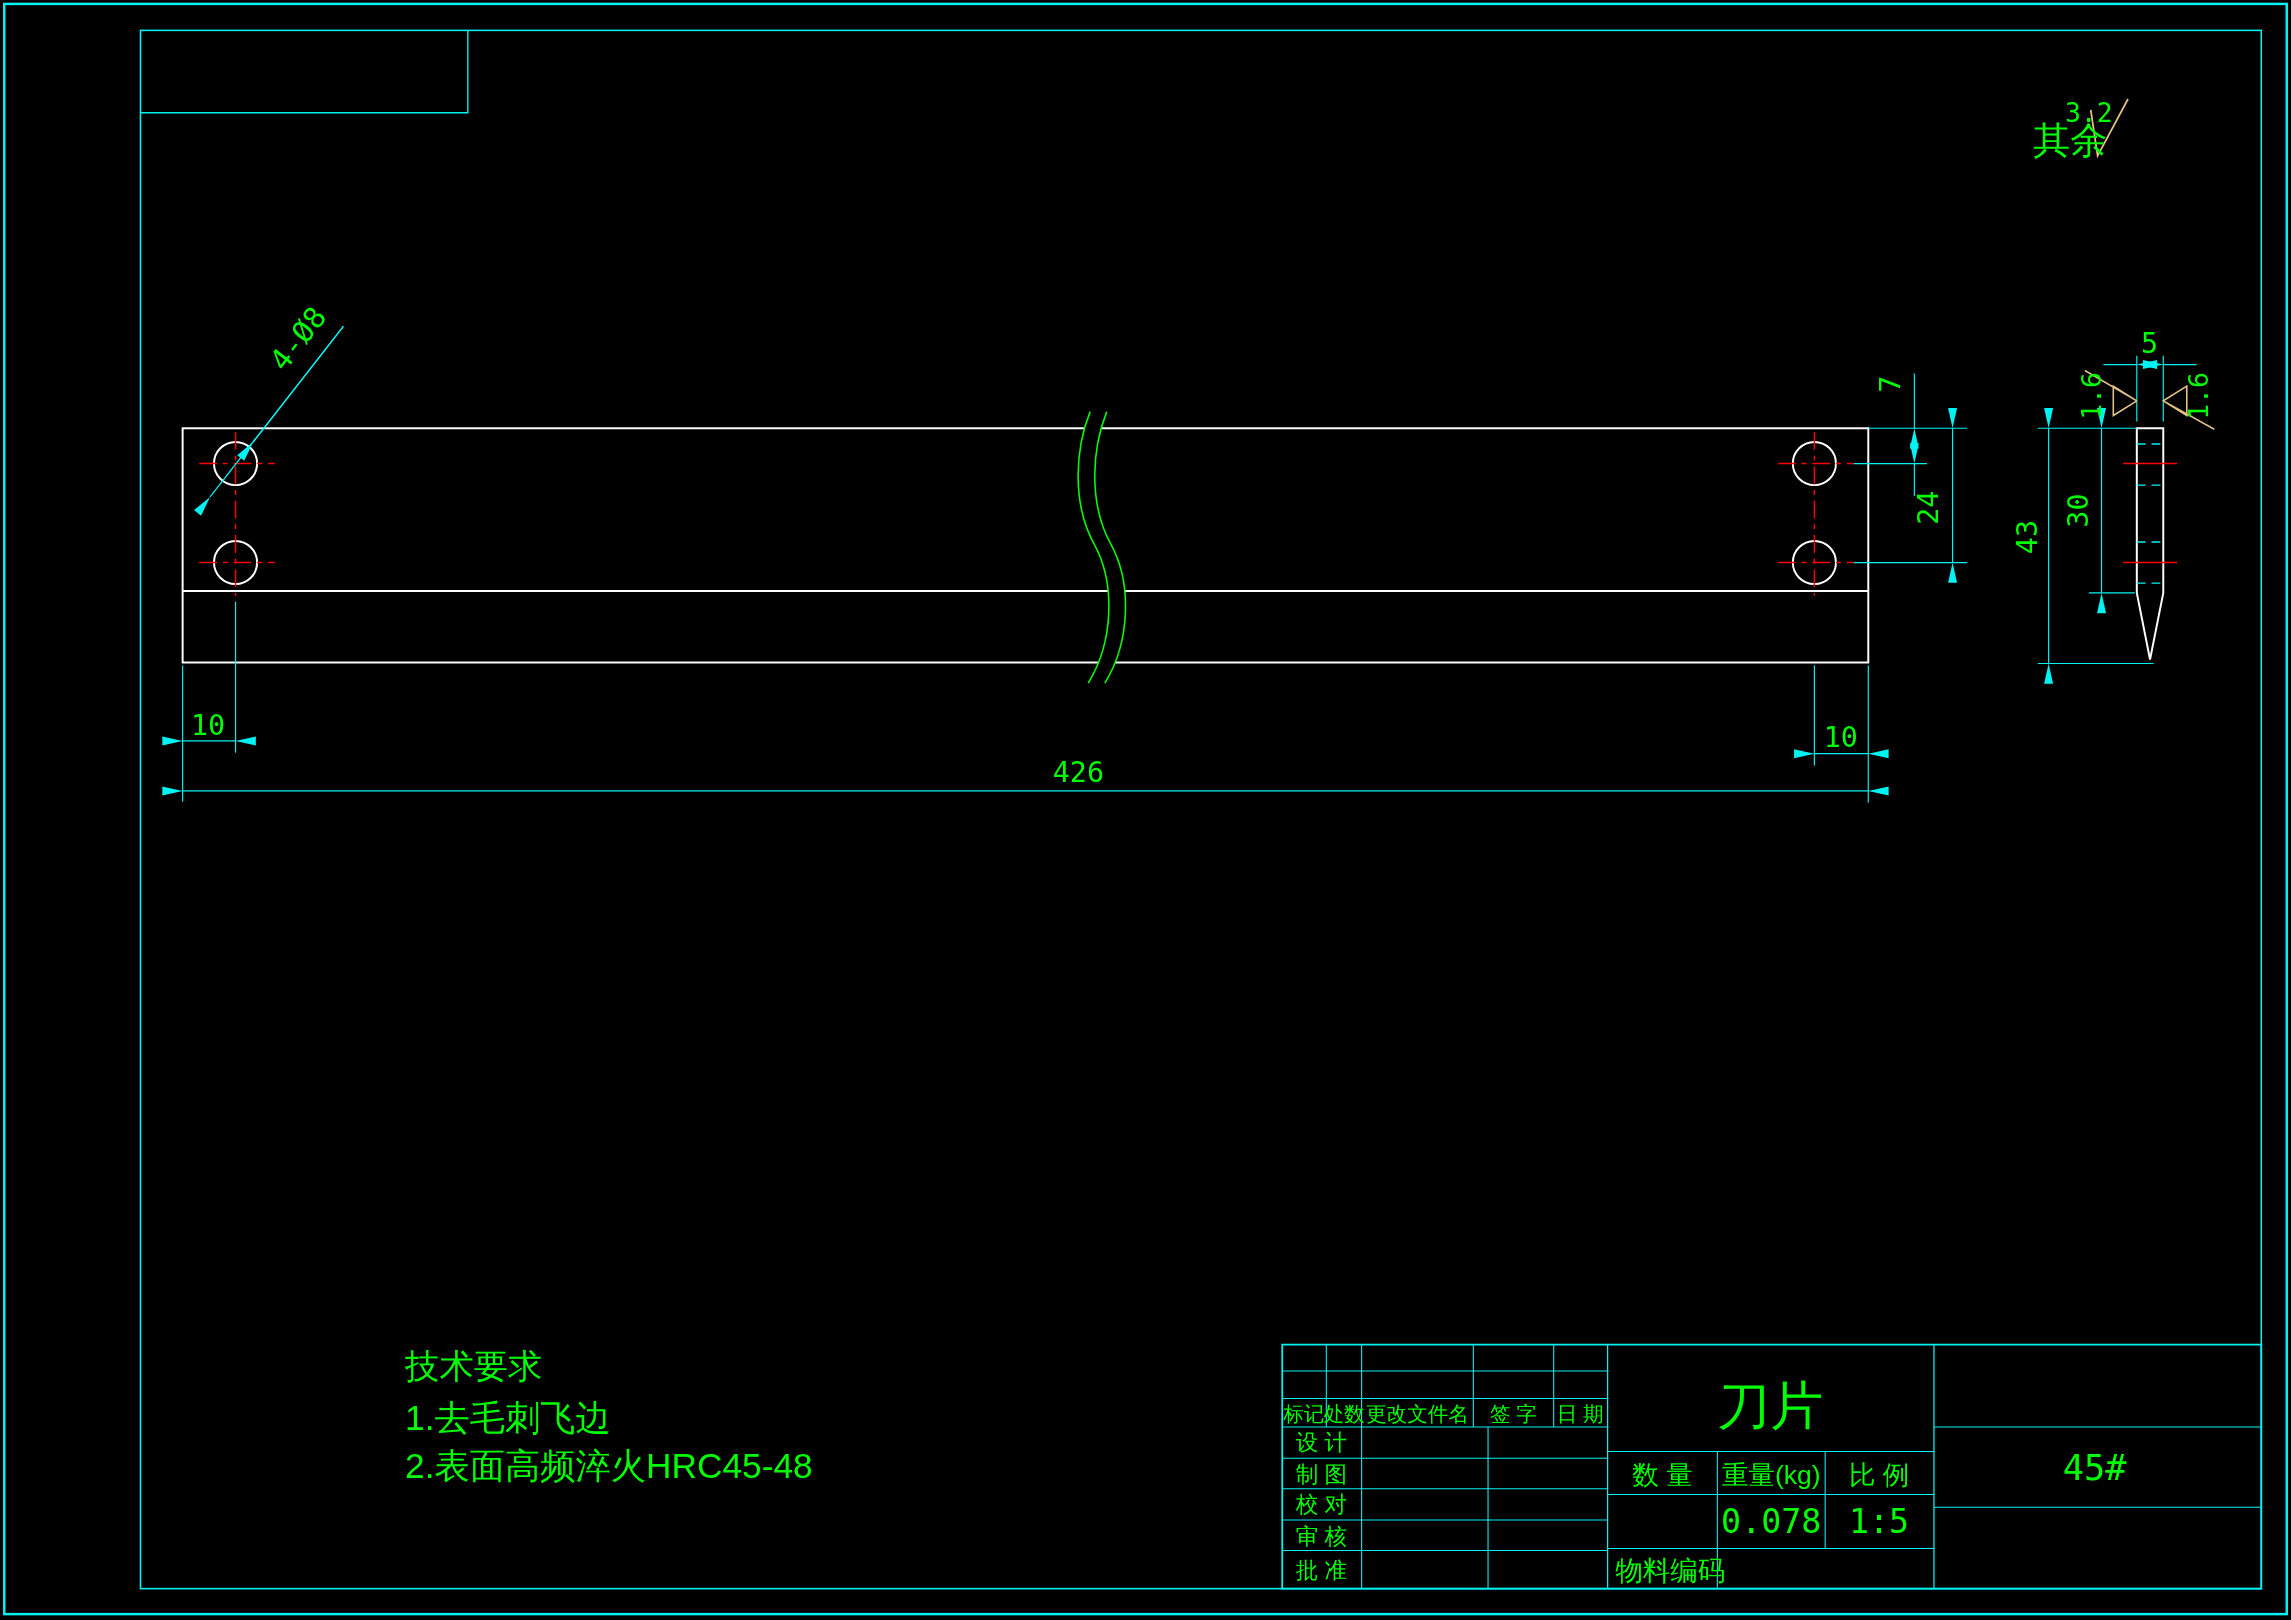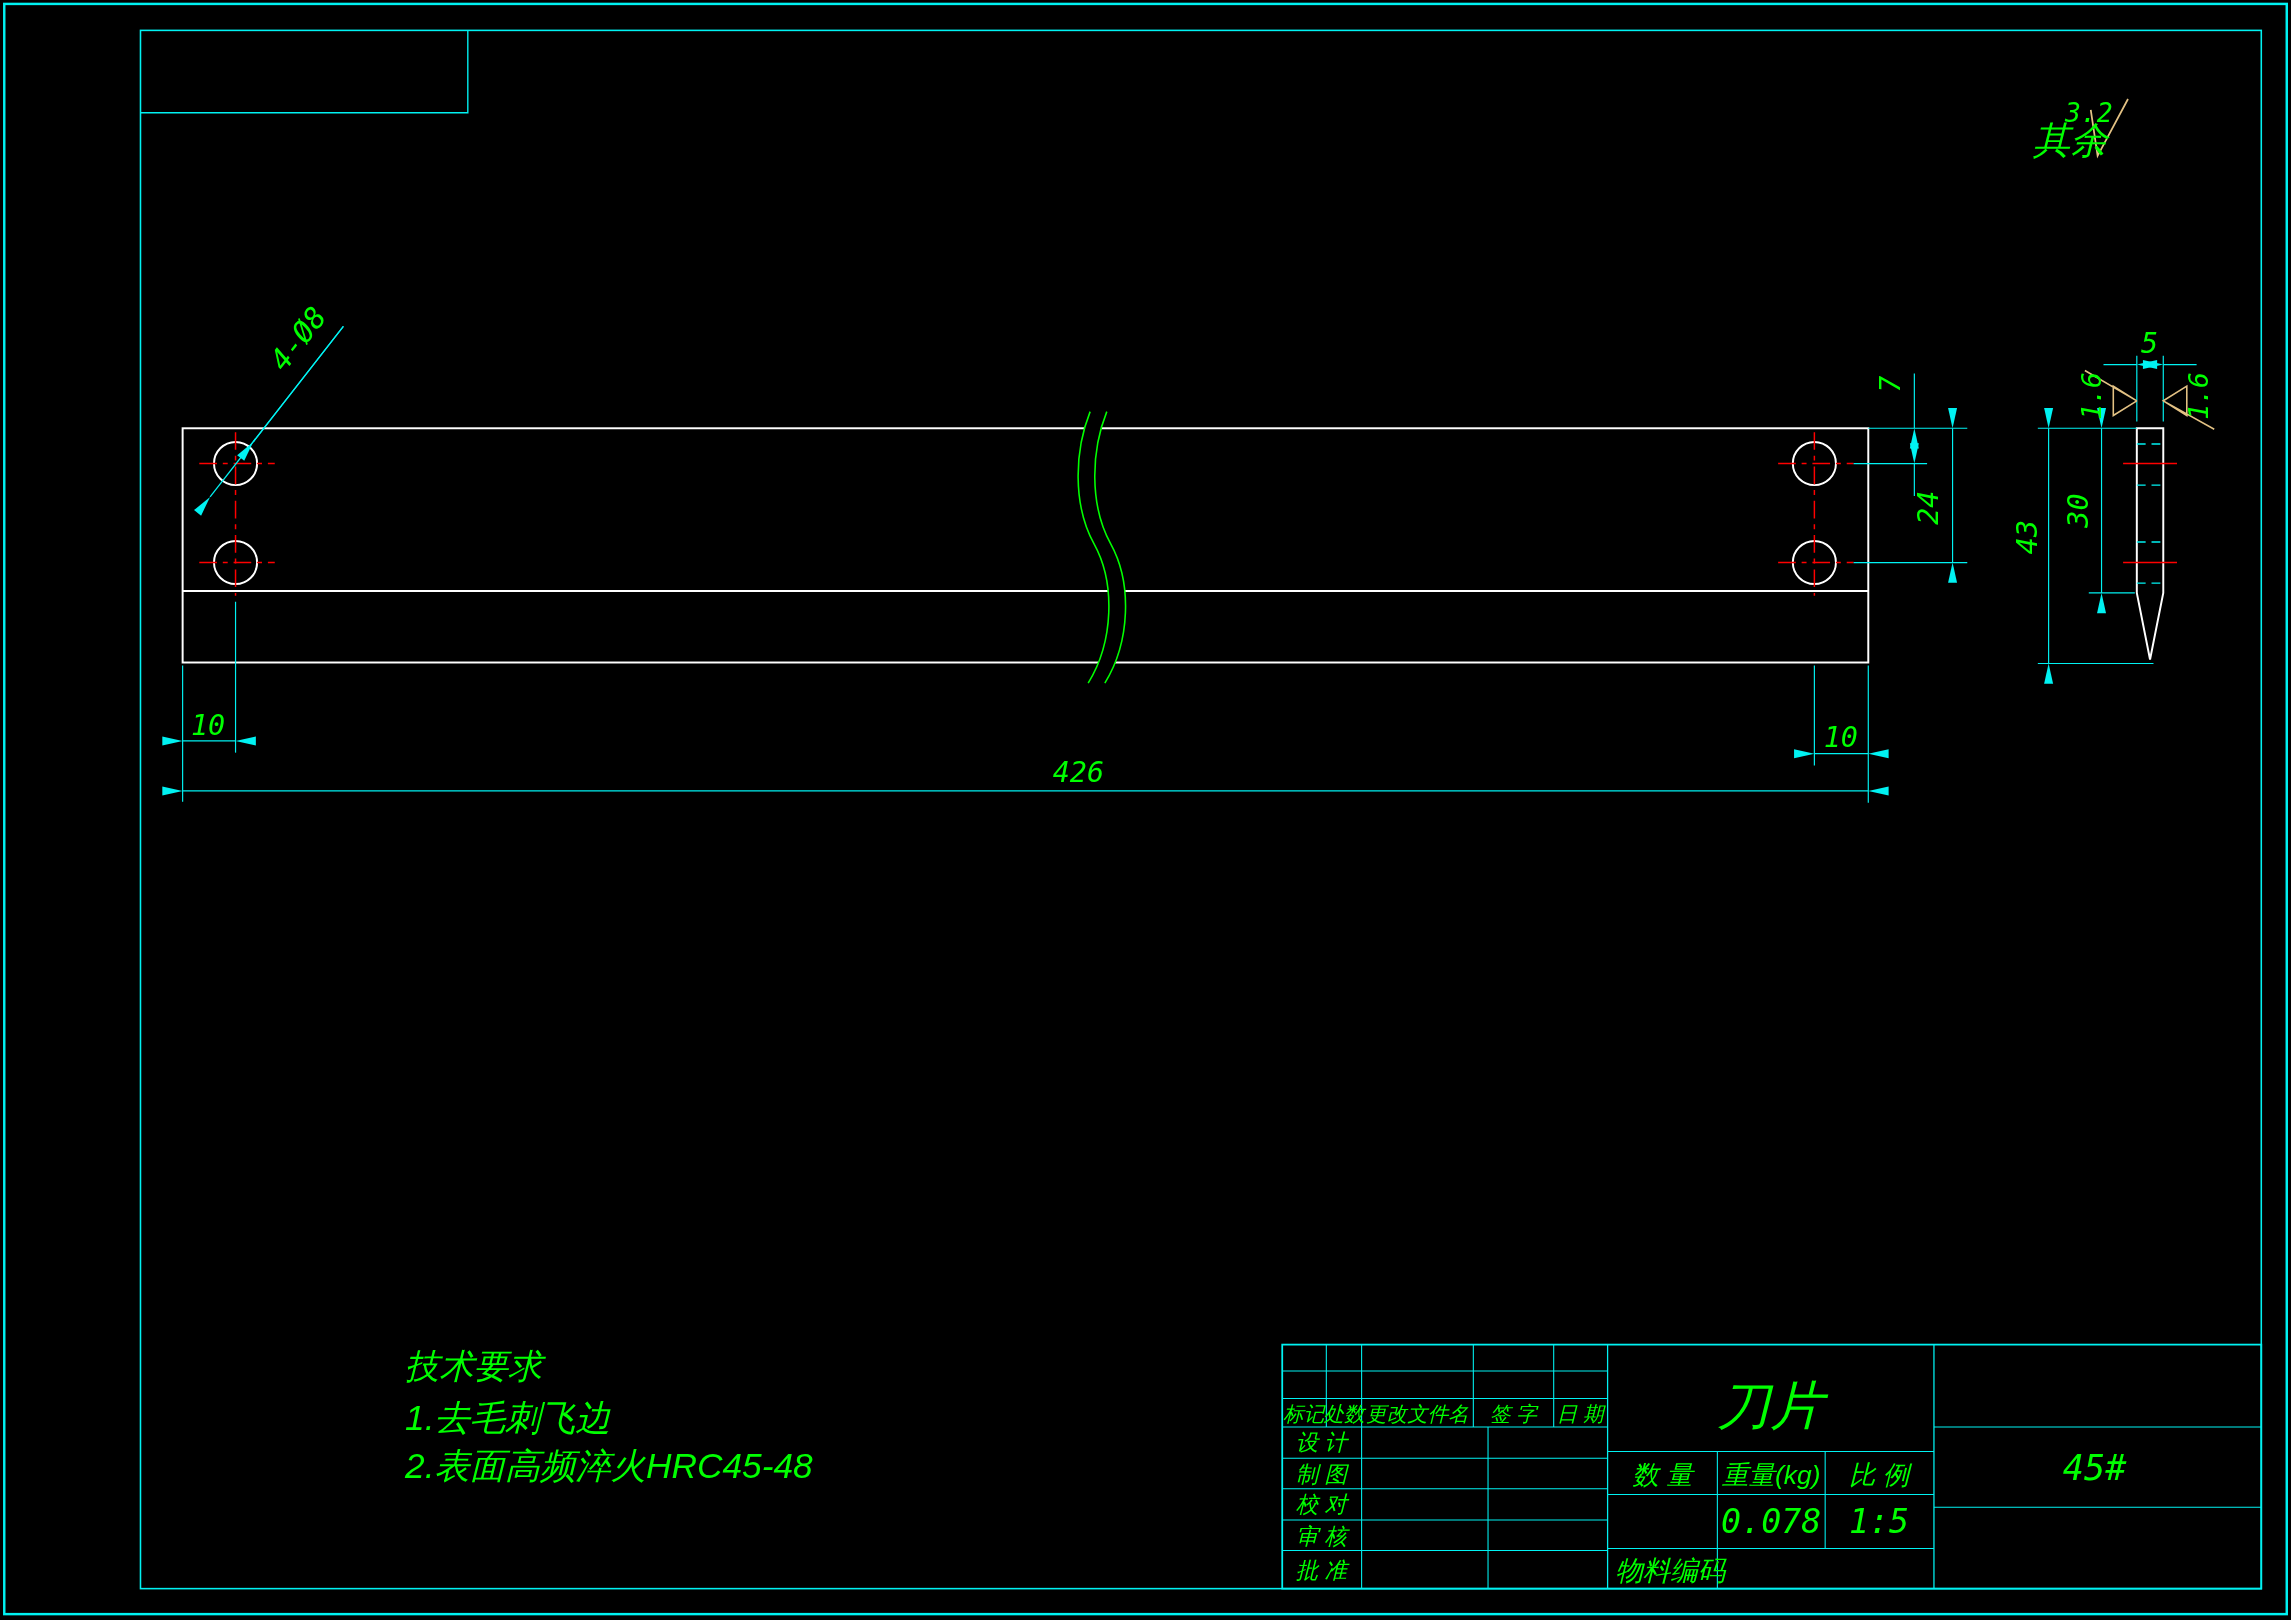--- a/index.html
+++ b/index.html
@@ -1,20 +1,20 @@
 <!DOCTYPE html>
 <html style="--bg: #000000; --cyan: #00f2f2; --white: #ffffff; --red: #ff0000; --green: #00ff00; --tan: #e3c284;"><head>
 <meta charset="utf-8">
 <style>
   :root{
     --bg:#000000; --cyan:#00f2f2; --white:#ffffff; --red:#ff0000;
     --green:#00ff00; --tan:#e3c284;
   }
   html,body{margin:0;padding:0;background:var(--bg);}
-  #stage{position:relative;width:2292px;height:1620px;background:var(--bg);overflow:hidden;font-style:italic;}
+  #stage{position:relative;width:2292px;height:1620px;background:var(--bg);overflow:hidden;}
   svg{position:absolute;left:0;top:0;}
   .ln-cyan{stroke:var(--cyan);fill:none;}
   .ln-white{stroke:var(--white);fill:none;}
   .ln-red{stroke:var(--red);fill:none;}
   .ln-tan{stroke:var(--tan);fill:none;}
   .dash-center{stroke-dasharray:18 6 5 6;}
   .dash-hidden{stroke-dasharray:9 6;}
   .txt{fill:var(--green);font-family:"Liberation Sans",sans-serif;}
   .txt-dim{fill:var(--green);font-family:"DejaVu Sans Mono",monospace;}
   .arrowfill{fill:var(--cyan);}

